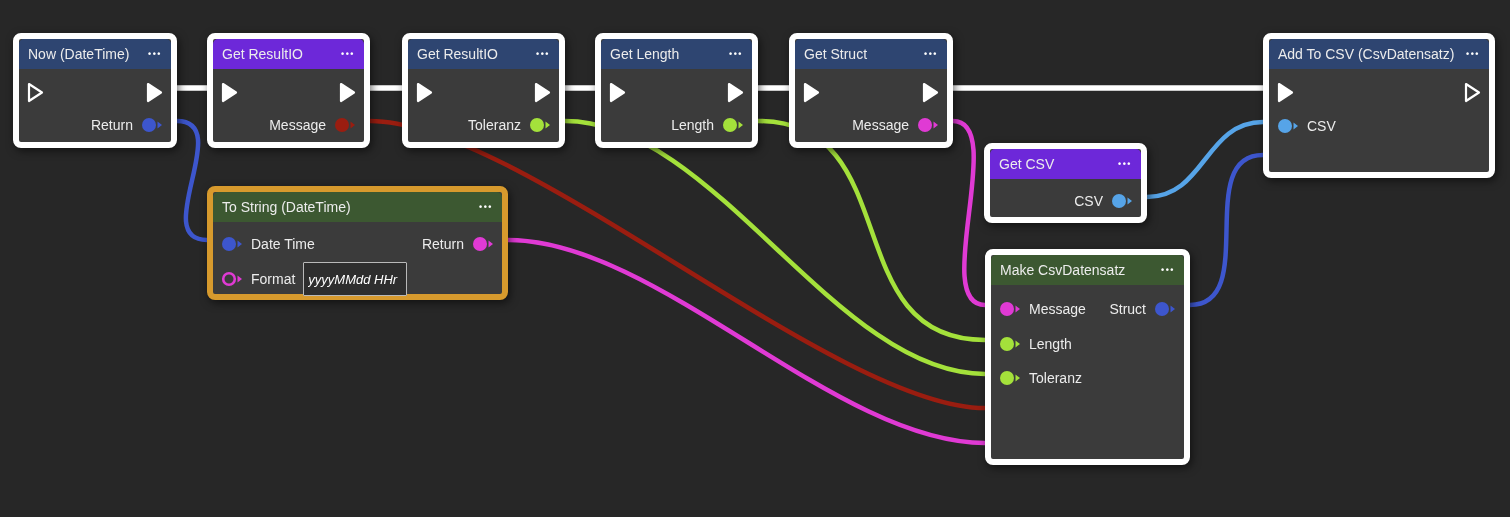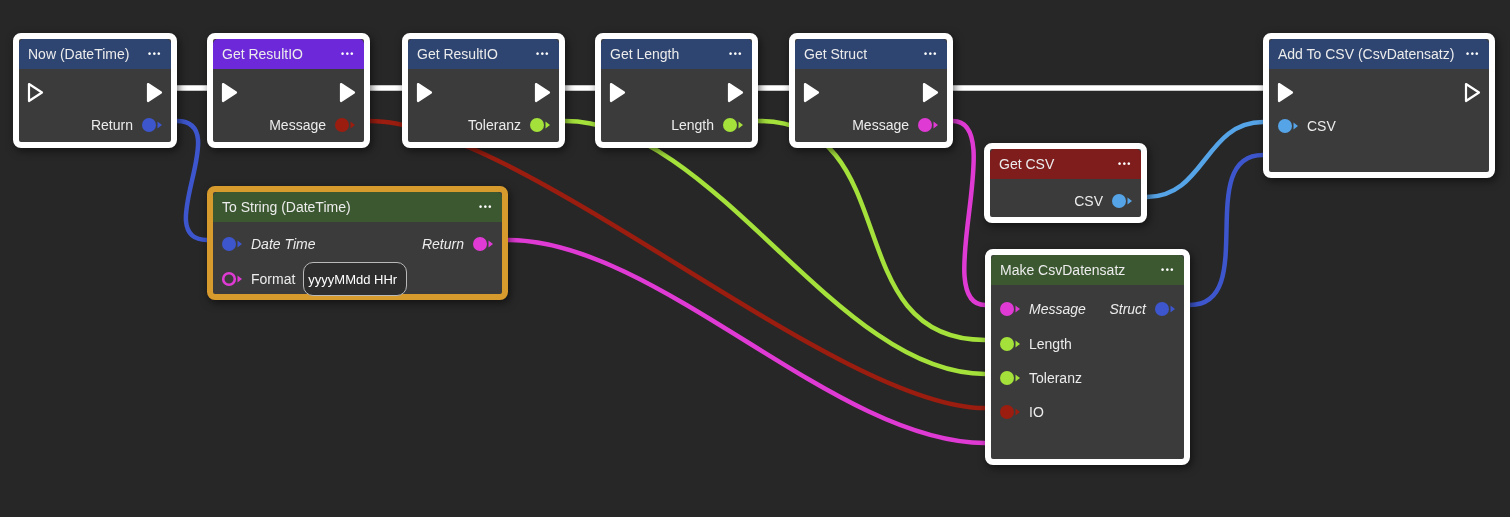--- a/index.html
+++ b/index.html
@@ -30,40 +30,41 @@
   .node-menu{
     color:#ffffff;font-size:9px;font-weight:bold;letter-spacing:1.5px;
     cursor:pointer;flex:0 0 auto;margin-left:6px;
   }
   .pin-row{
     position:absolute;left:0;right:0;height:26px;
     display:flex;align-items:center;
     padding:0 8px;box-sizing:border-box;
     color:#ececec;font-size:14px;white-space:nowrap;
   }
-  .row-between{justify-content:center;font-style:italic;}
+  .row-between{justify-content:center;}
   .row-start{justify-content:flex-start;}
   .row-end{justify-content:flex-end;}
   .pin{display:inline-flex;align-items:center;cursor:crosshair;}
   .pin svg{display:block;}
   .pin-label{margin:0 8px;}
   .exec-row{
     position:absolute;left:0;right:0;height:28px;
     display:flex;align-items:center;justify-content:space-between;
     padding:0 7px;box-sizing:border-box;
   }
   .exec-spacer{flex:1;}
   .pin-field{
     width:104px;height:22px;
     background:#2e2e2e;
-    border:1px solid #b9b9b9;border-radius:10px;
+    border:1px solid #b9b9b9;border-radius:1px;
     color:#ffffff;font-size:13px;
     font-family:"Liberation Sans","DejaVu Sans",sans-serif;
     padding:16px 4px;box-sizing:border-box;
     outline:none;
+    font-style:italic;
   }
   path.wire{cursor:pointer;}
 </style>
 </head>
 <body>
 
 <div id="canvas" style="background: rgb(39, 39, 39);">
   <svg id="wires" width="1510" height="517" xmlns="http://www.w3.org/2000/svg">
       <path d="M 177,88 L 207,88" fill="none" stroke="#ffffff" stroke-width="5.5" stroke-linecap="round" class="wire"></path>
       <path d="M 370,88 L 402,88" fill="none" stroke="#ffffff" stroke-width="5.5" stroke-linecap="round" class="wire"></path>
@@ -242,21 +243,21 @@
         <span class="pin">
           <svg width="22" height="18" viewBox="0 0 22 18">
     <circle cx="8" cy="9" r="7" fill="#56a4e8"></circle>
             <path d="M16.5,5.5 L21,9 L16.5,12.5 Z" fill="#56a4e8"></path>
           </svg>
         </span>
         <span class="pin-label">CSV</span>
       </div>
     </div>
     <div class="node" style="left: 984px; top: 143px; width: 163px; height: 80px; background: rgb(59, 59, 59);">
-      <div class="node-header" style="background: #7f1d1d;">
+      <div class="node-header" style="background: #6d28d9;">
         <span>Get CSV</span>
         <span class="node-menu">•••</span>
       </div>
       <div class="pin-row row-end" style="top: 39px;">
         <span class="pin-label">CSV</span>
         <span class="pin">
           <svg width="22" height="18" viewBox="0 0 22 18">
     <circle cx="8" cy="9" r="7" fill="#56a4e8"></circle>
             <path d="M16.5,5.5 L21,9 L16.5,12.5 Z" fill="#56a4e8"></path>
           </svg>
@@ -296,29 +297,20 @@
       </div>
       <div class="pin-row row-start" style="top: 110px;">
         <span class="pin">
           <svg width="22" height="18" viewBox="0 0 22 18">
     <circle cx="8" cy="9" r="7" fill="#a4e13b"></circle>
             <path d="M16.5,5.5 L21,9 L16.5,12.5 Z" fill="#a4e13b"></path>
           </svg>
         </span>
         <span class="pin-label">Toleranz</span>
       </div>
-      <div class="pin-row row-start" style="top: 144px;">
-        <span class="pin">
-          <svg width="22" height="18" viewBox="0 0 22 18">
-    <circle cx="8" cy="9" r="7" fill="#9a1d10"></circle>
-            <path d="M16.5,5.5 L21,9 L16.5,12.5 Z" fill="#9a1d10"></path>
-          </svg>
-        </span>
-        <span class="pin-label">IO</span>
-      </div>
     </div>
     <div class="node selected" style="left: 207px; top: 186px; width: 301px; height: 114px; background: rgb(59, 59, 59);">
       <div class="node-header" style="background: rgb(60, 88, 49);">
         <span>To String (DateTime)</span>
         <span class="node-menu">•••</span>
       </div>
       <div class="pin-row row-between" style="top: 39px;">
         <span class="pin">
           <svg width="22" height="18" viewBox="0 0 22 18">
     <circle cx="8" cy="9" r="7" fill="#3d56cd"></circle>

